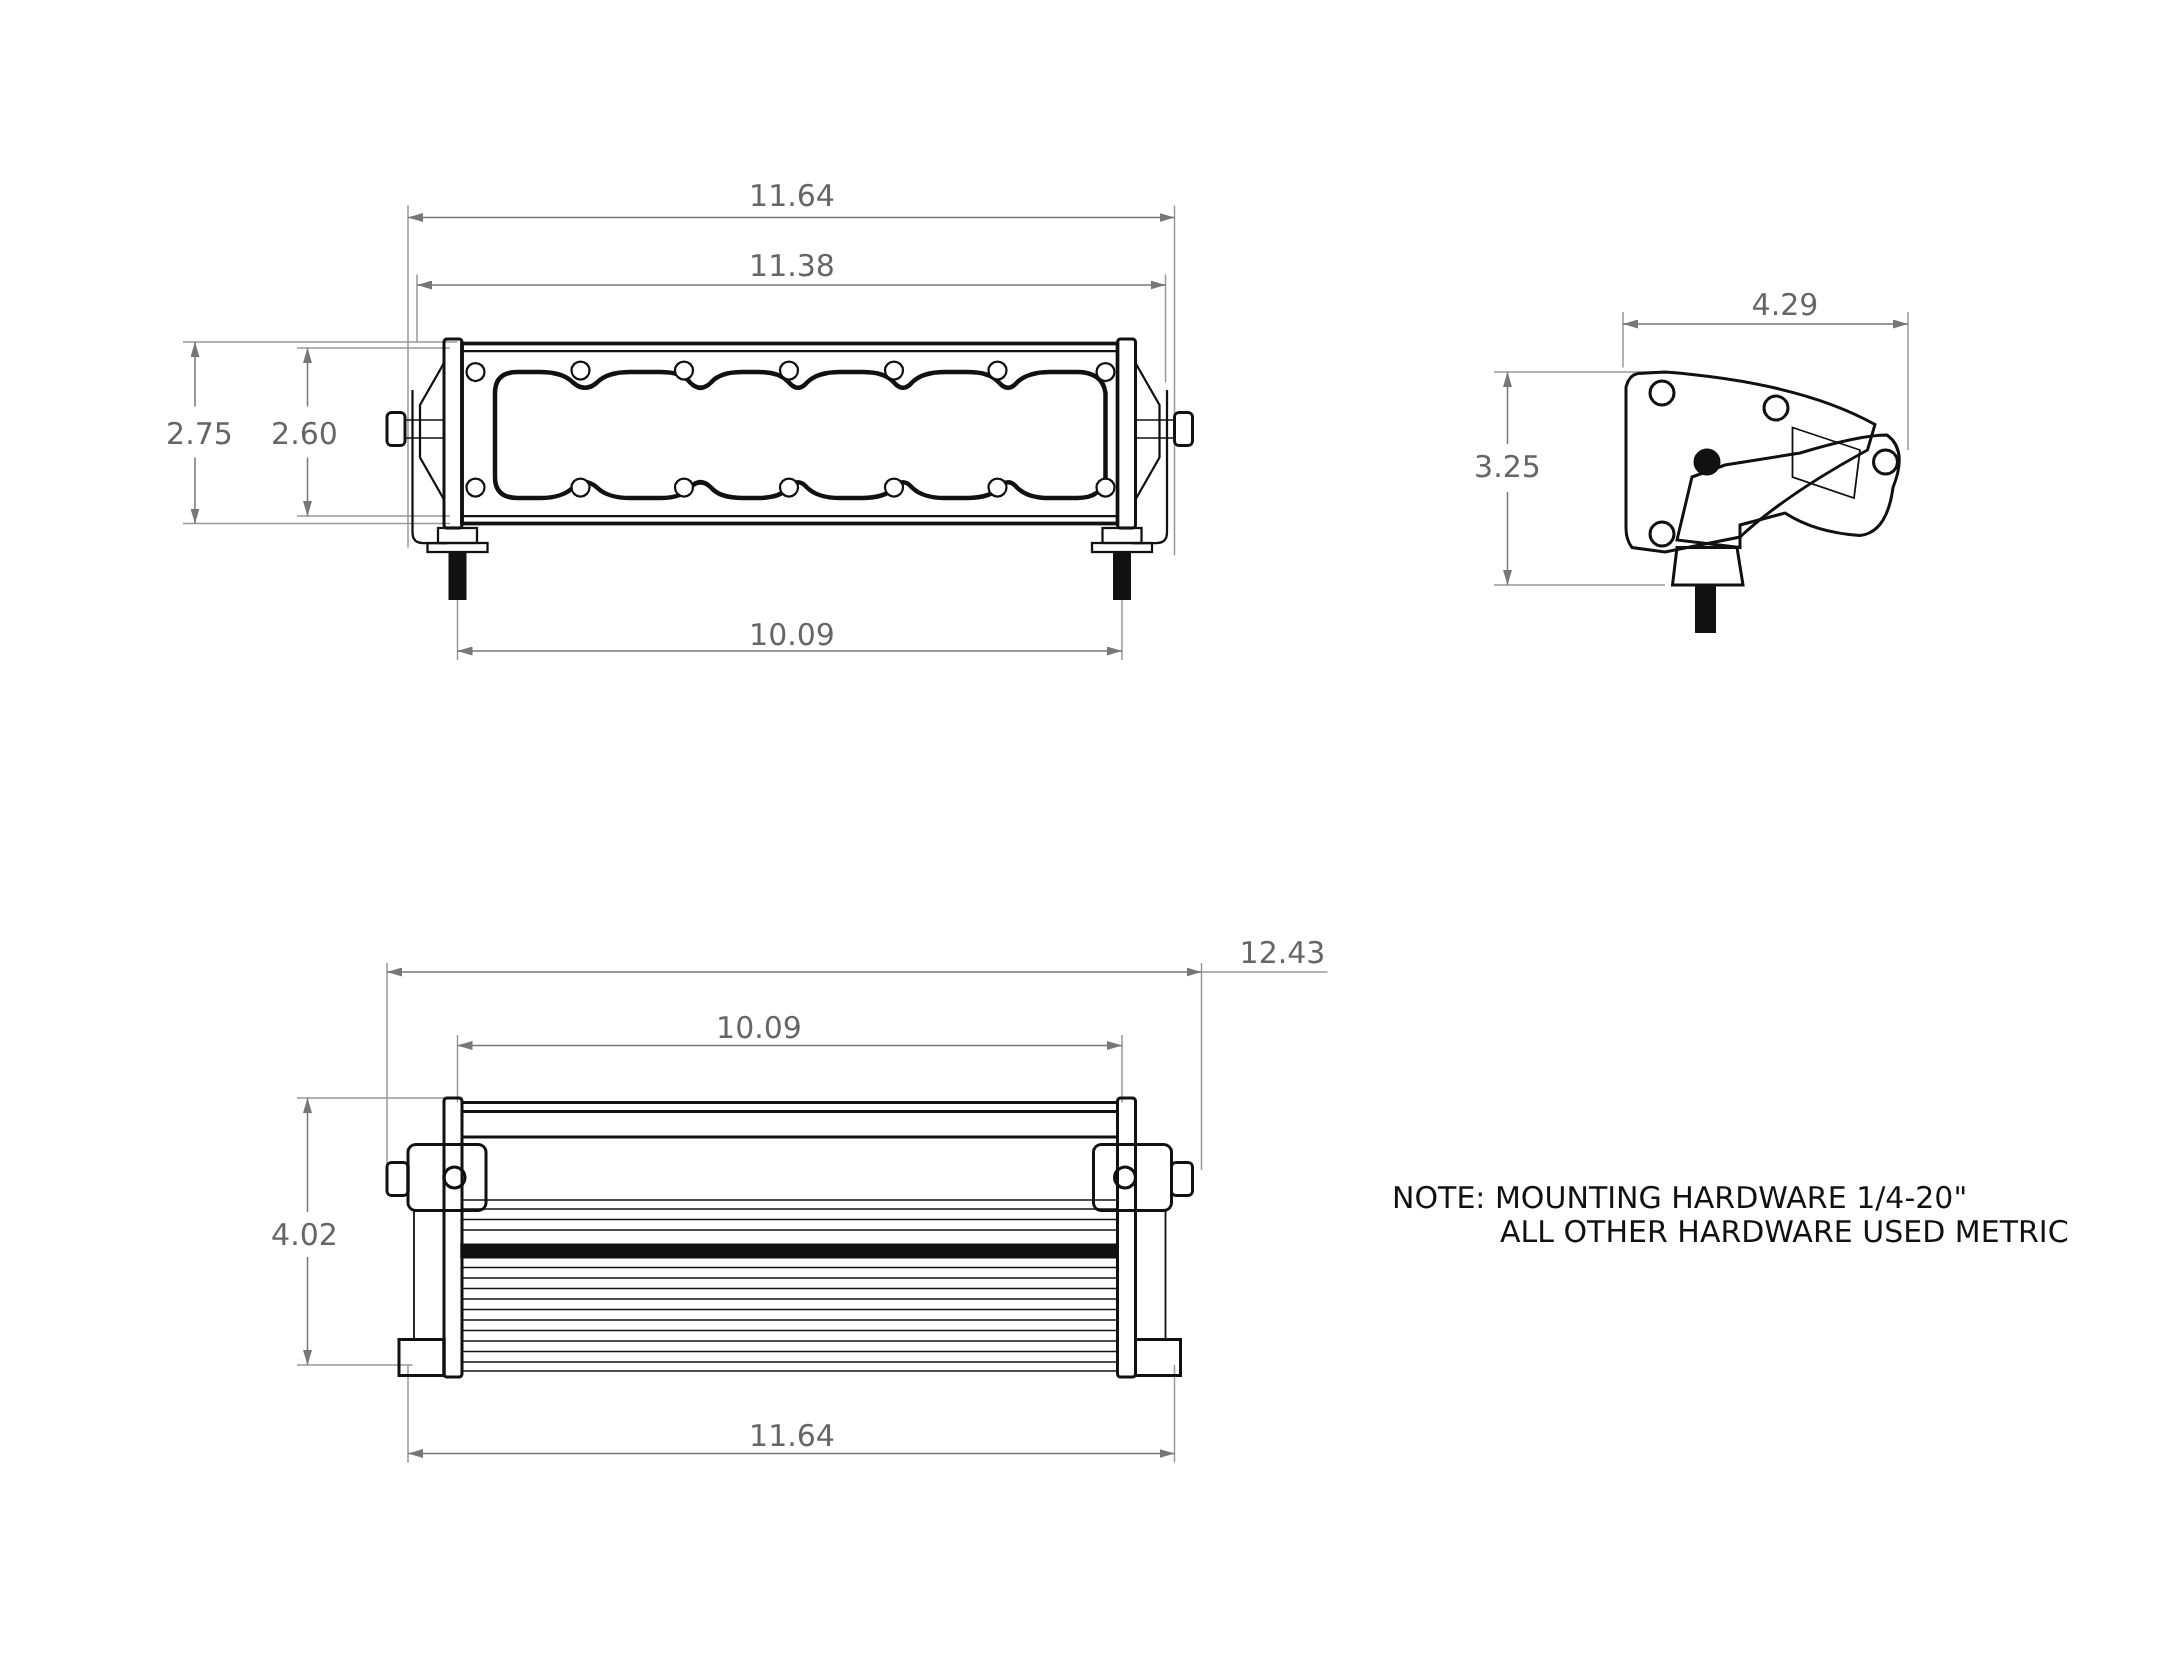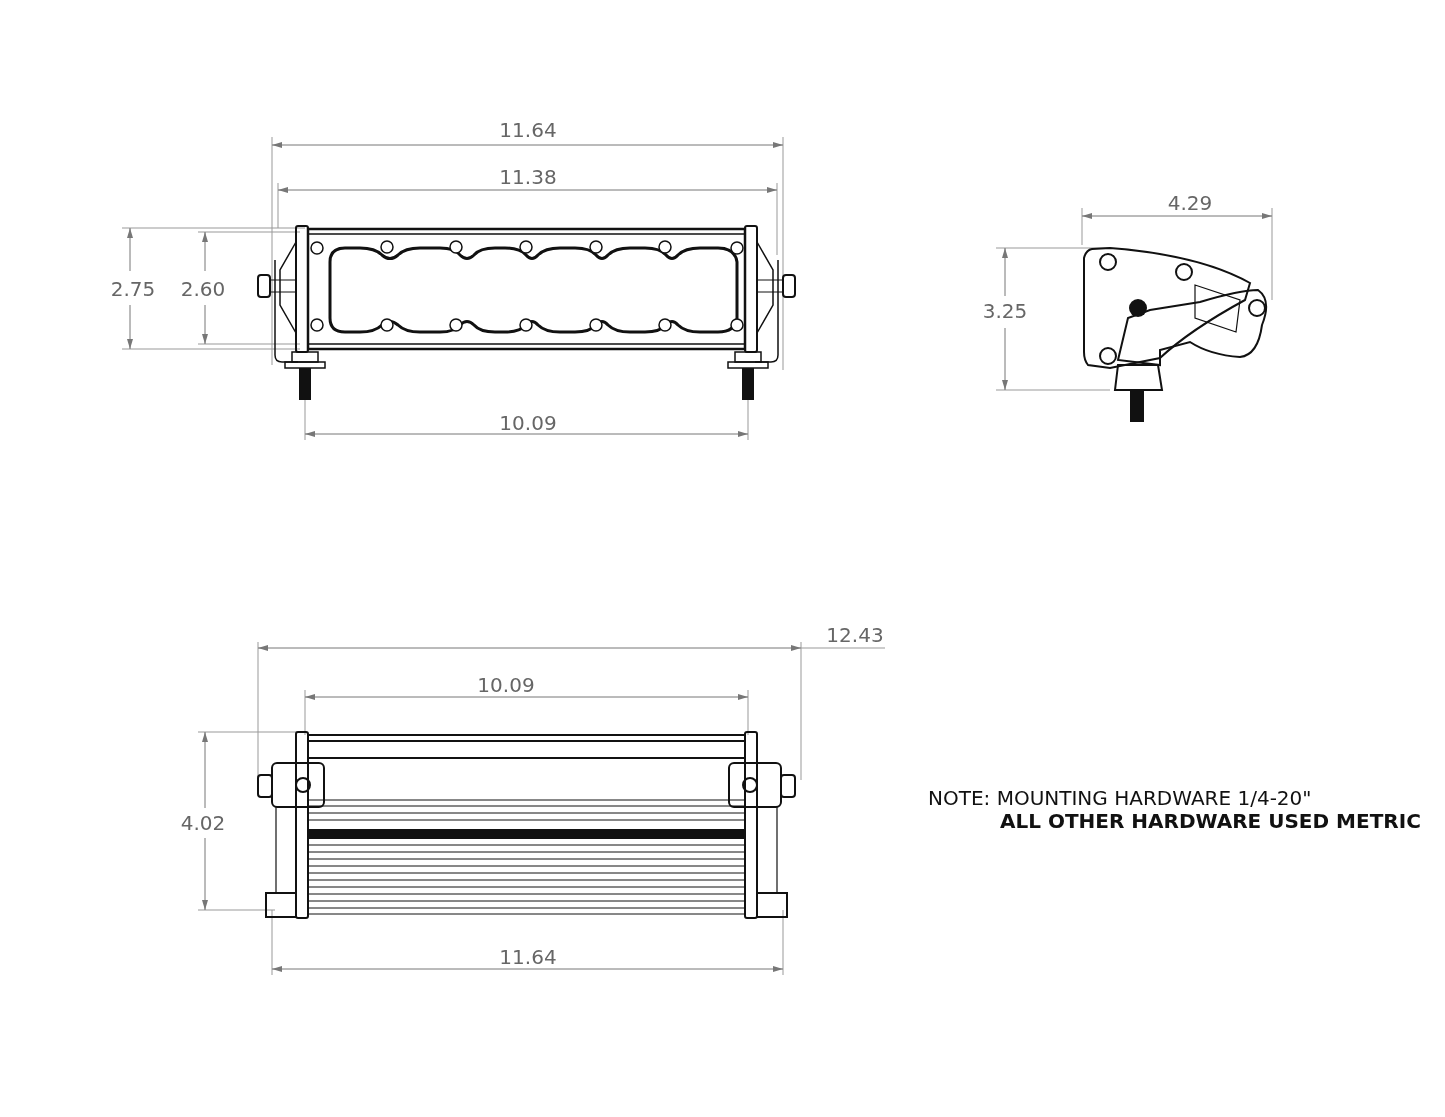--- a/index.html
+++ b/index.html
@@ -178,13 +178,13 @@
       <circle cx="750" cy="785" r="7"></circle>
       <rect x="266" y="893" width="30" height="24"></rect>
       <rect x="757" y="893" width="30" height="24"></rect>
       <line x1="276" y1="807" x2="276" y2="893" stroke-width="1.2"></line>
       <line x1="777" y1="807" x2="777" y2="893" stroke-width="1.2"></line>
     </g>
   </g>
 </svg>
 
 <div class="note" style="left:928px;top:786px;">NOTE: MOUNTING HARDWARE 1/4-20"</div>
-<div class="note" style="left:1000px;top:809px;font-weight:bold;">ALL OTHER HARDWARE USED METRIC</div>
+<div class="note" style="left:1000px;top:809px;">ALL OTHER HARDWARE USED METRIC</div>
 
 </body></html>

